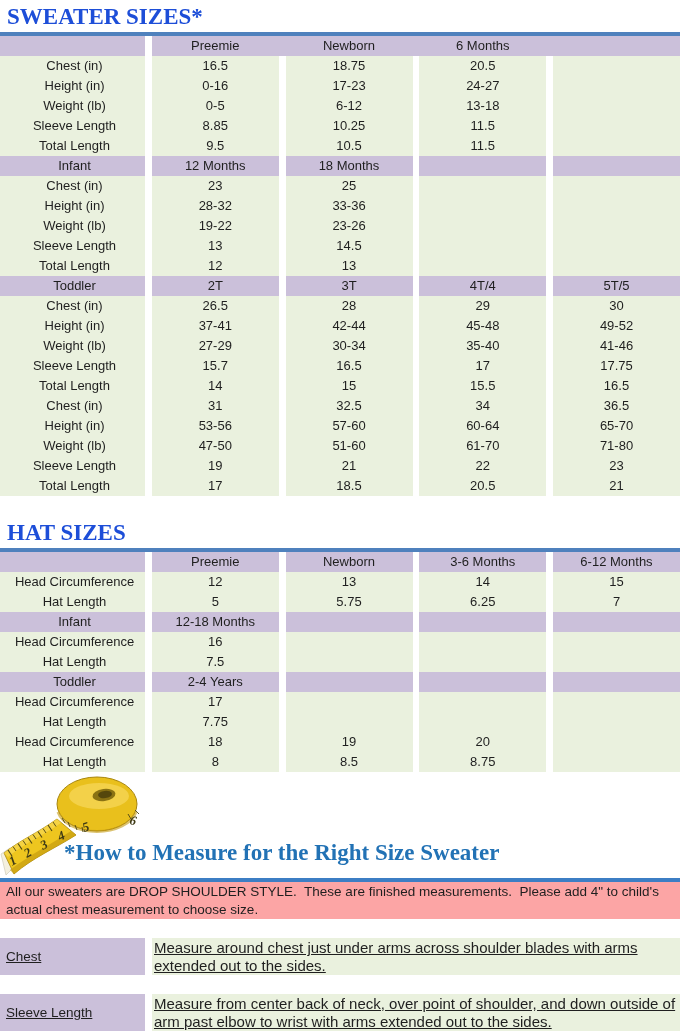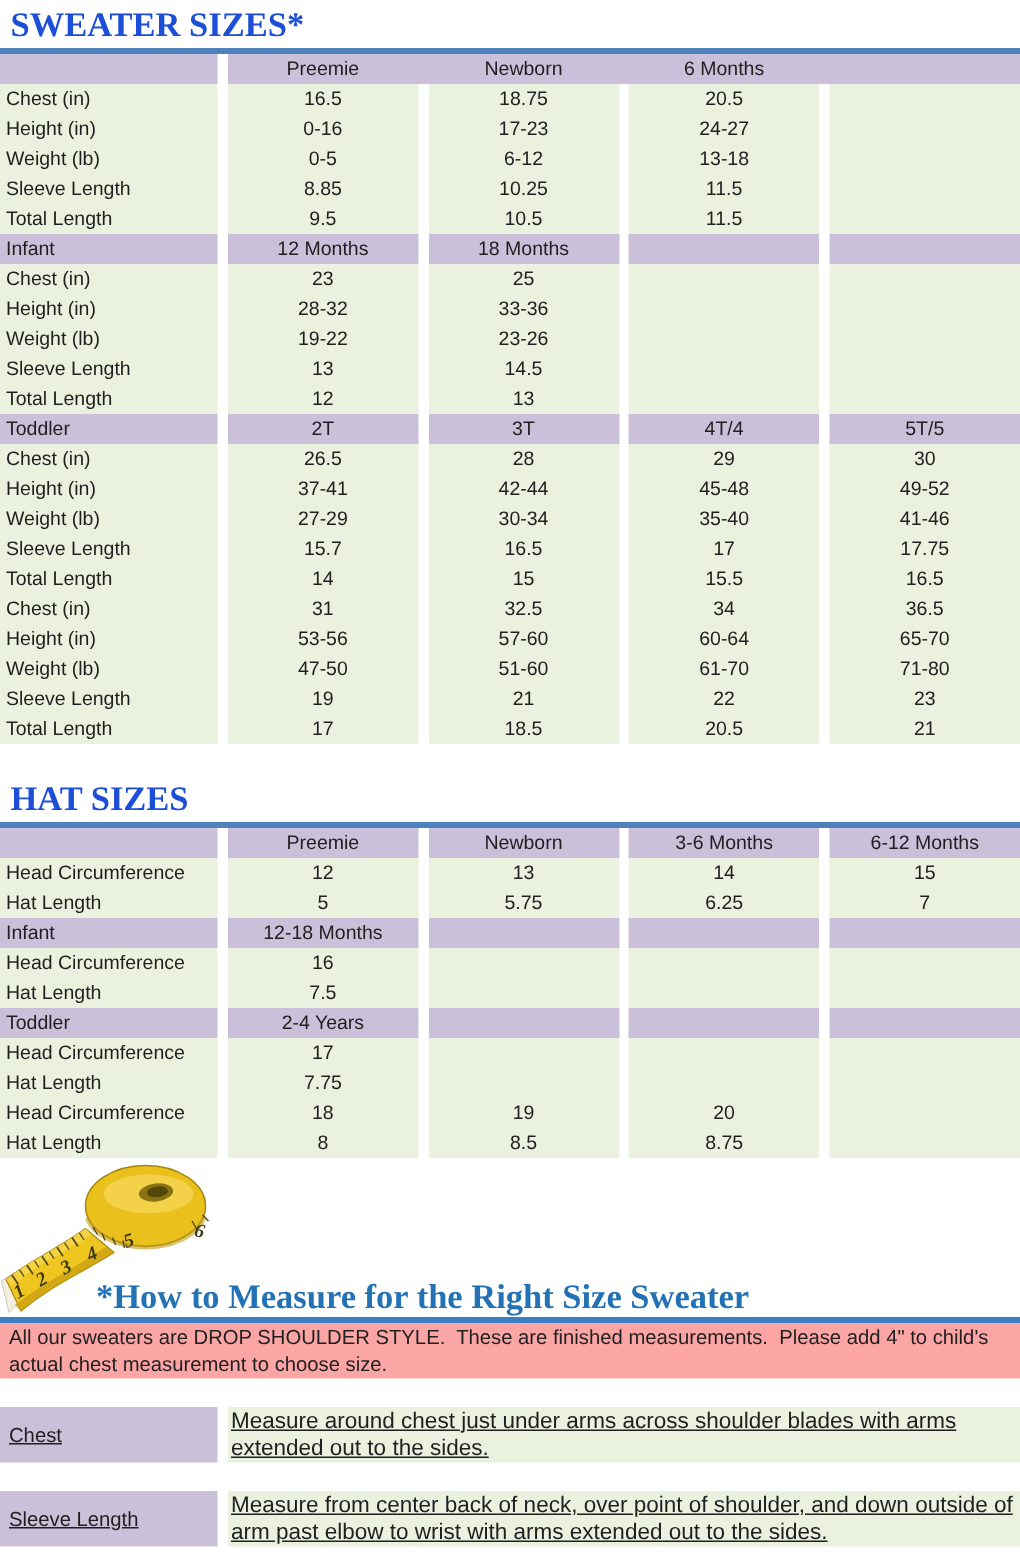--- a/index.html
+++ b/index.html
@@ -16,34 +16,34 @@
   .rule{height:4px;background:#4F81BD;}
   .rule.bright{background:#3C7EC4;}
 
   
   .sizes-table{width:614px;}
   .trow{
     display:grid;grid-template-columns:145px 127px 127px 127px 127px;
     column-gap:6.75px;height:20px;font-size:13px;
   }
   .cell{height:20px;line-height:20px;overflow:hidden;white-space:nowrap;}
-  .label{padding-left:4px;text-align:left;}
+  .label{padding-left:4px;text-align:center;}
   .val{text-align:center;}
   .purple{background:#CBC0DA;}
   .green{background:#EAF1DE;}
   .merged{
     grid-column:2/6;height:20px;
     display:grid;grid-template-columns:127px 127px 127px 127px;column-gap:6.75px;
   }
 
   
   .measure-band{position:relative;height:106px;}
   .tape-svg{position:absolute;left:0;top:2px;}
   .measure-title{
-    position:absolute;left:64px;bottom:0;margin:0;
+    position:absolute;left:64px;bottom:12px;margin:0;
     font-family:"Liberation Serif",serif;font-weight:bold;
     font-size:23px;line-height:26px;color:#2272B5;
   }
   .tnum{
     font-family:"Liberation Serif",serif;font-weight:bold;font-style:italic;
     font-size:13px;fill:#3E3A16;
   }
 
   
   .note-intro{

